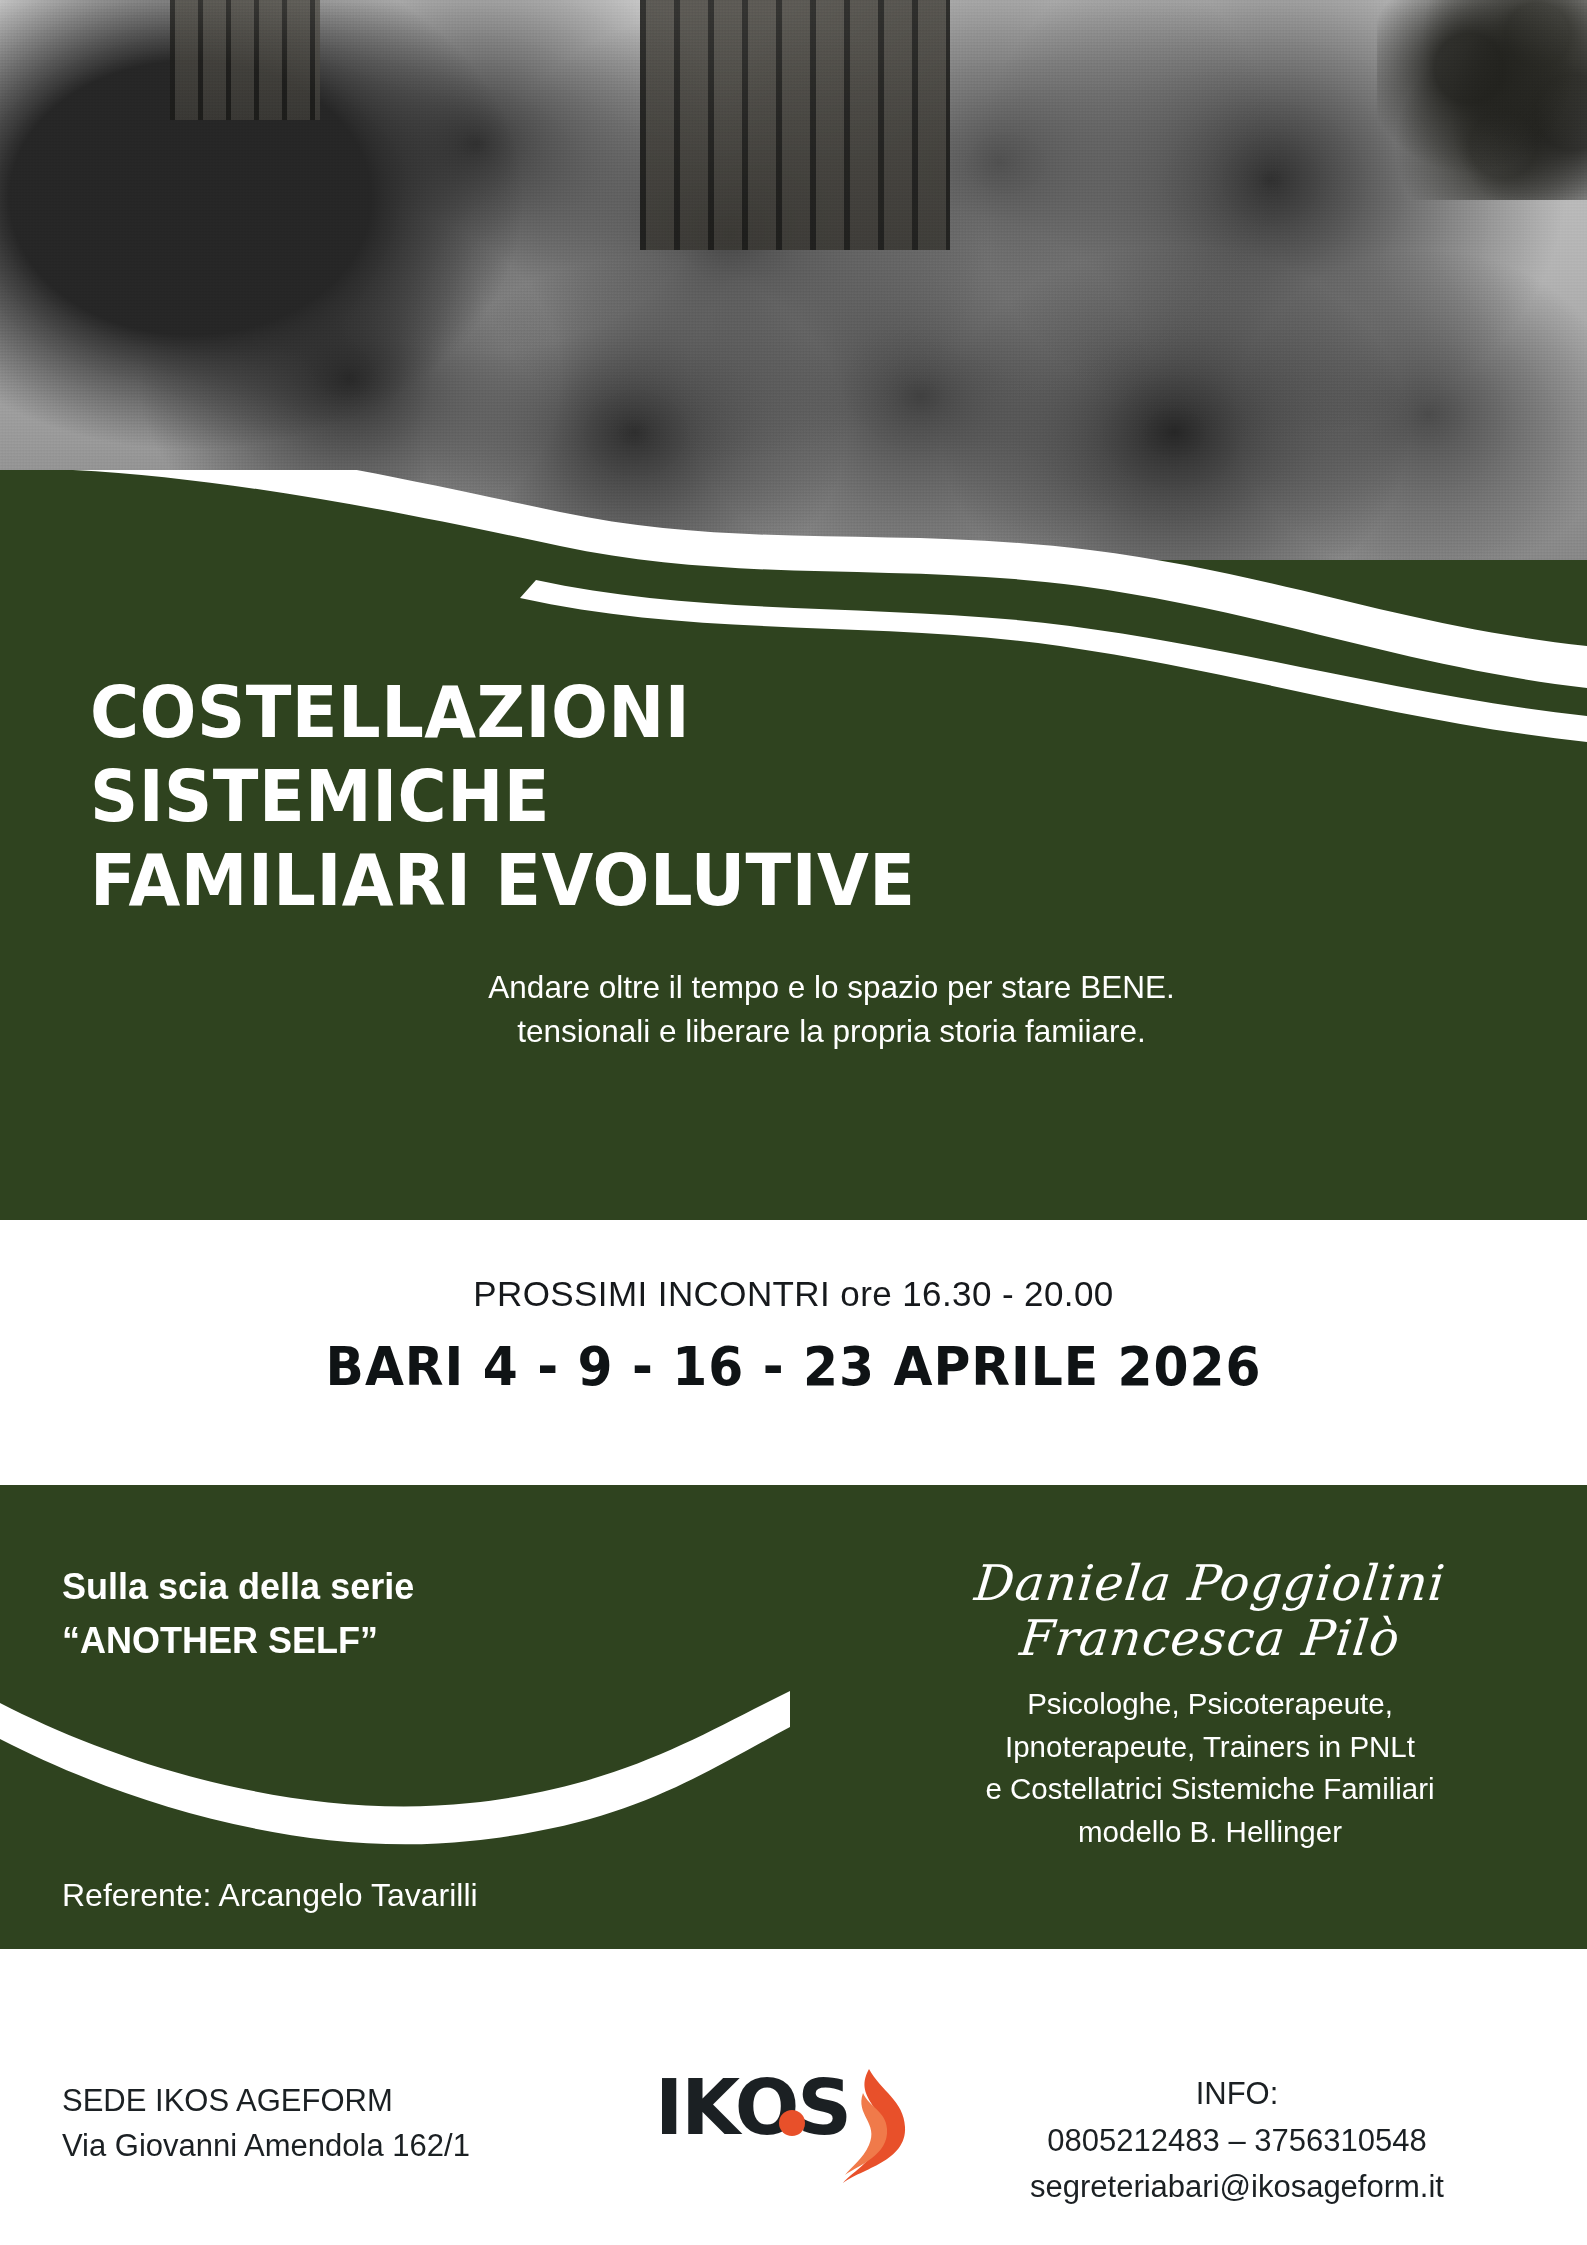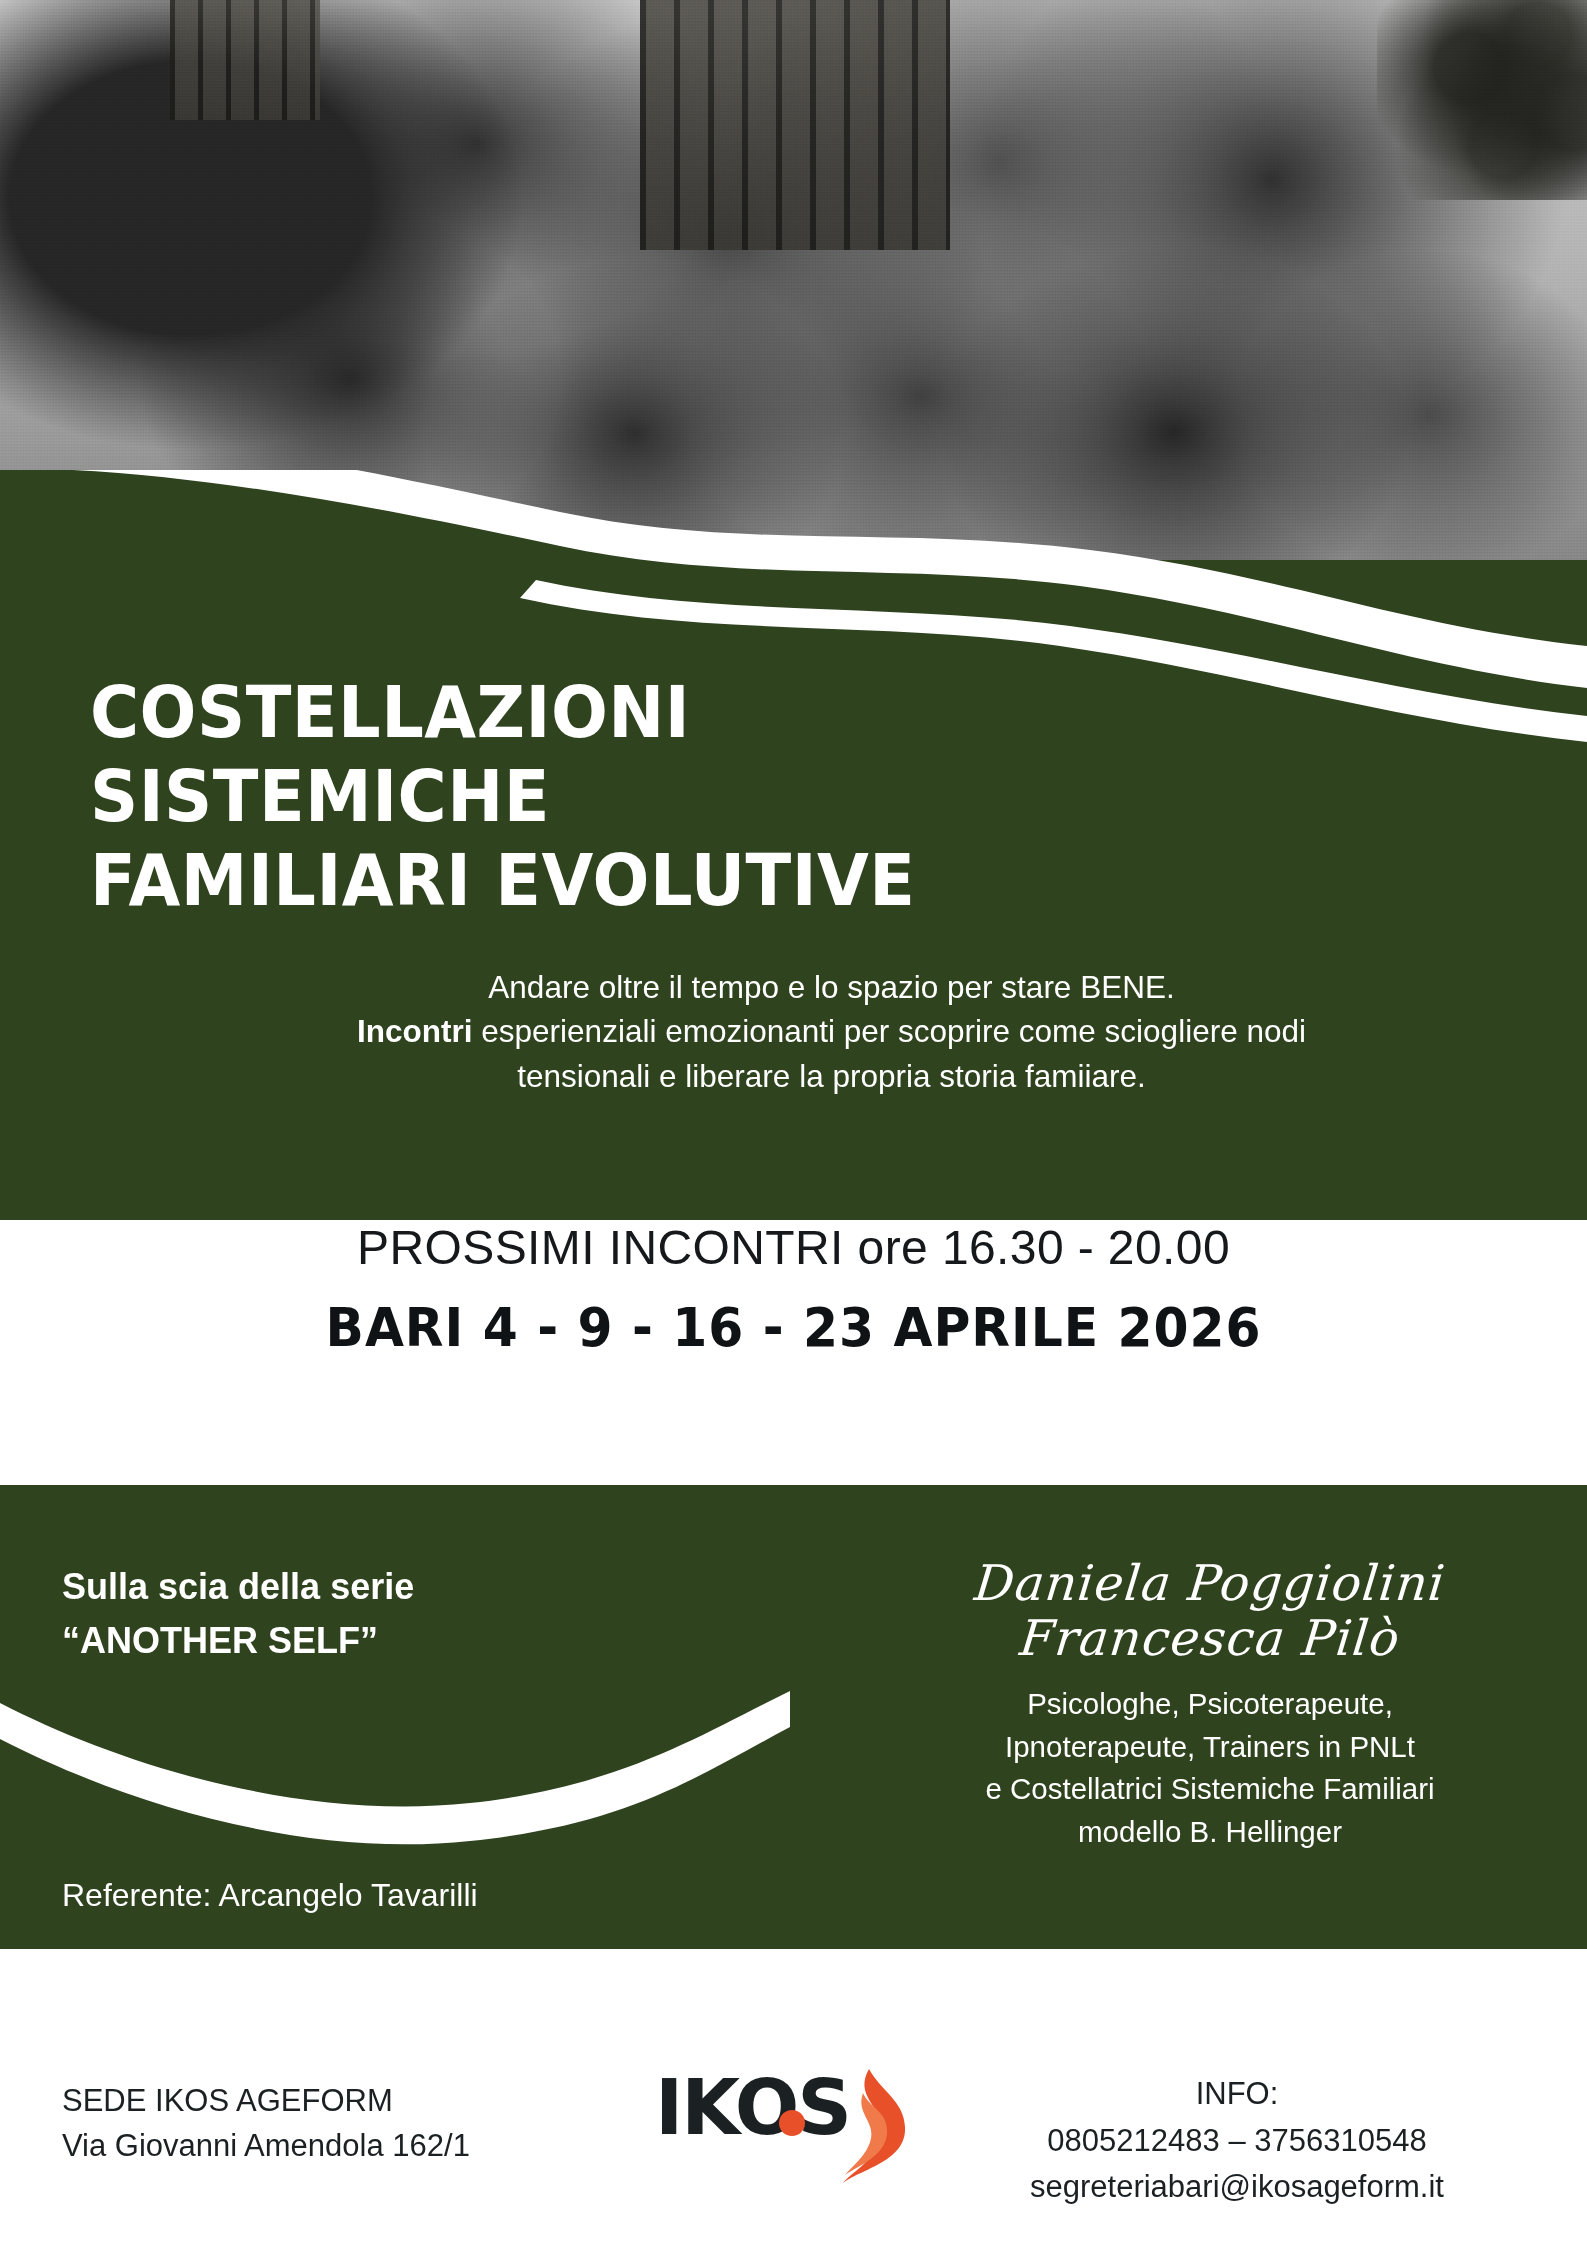--- a/index.html
+++ b/index.html
@@ -132,21 +132,22 @@
   
   .dates-band {
     position: absolute;
     left: 0; top: 1220px;
     width: 1587px; height: 265px;
     background: #ffffff;
     color: #13181b;
     text-align: center;
   }
   .dates-line1 {
-    font-size: 48px;
+    padding-top: 54px;
+    font-size: 35px;
     letter-spacing: .4px;
     color: #16191c;
   }
   .dates-line2 {
     margin-top: 22px;
     font-family: "DejaVu Sans", sans-serif;
     font-weight: bold;
     font-size: 53px;
     letter-spacing: 1px;
     transform: scaleX(.95);
@@ -283,21 +284,20 @@
 </svg>
 
 <div class="hero-content">
   <div class="headline">
     <span class="l2">COSTELLAZIONI</span>
     <span class="l2">SISTEMICHE</span>
     <span class="l2">FAMILIARI EVOLUTIVE</span>
   </div>
   <div class="subhead">
     <div>Andare oltre il tempo e lo spazio per stare BENE.</div>
-    <div><b>I</b><b>ncontri</b><span> esperienziali emozionanti per scoprire come sciogliere nodi</span></div>
     <div>tensionali e liberare la propria storia famiiare.</div>
   </div>
 </div>
 
 <div class="dates-band">
   <div class="dates-line1">PROSSIMI INCONTRI ore 16.30 - 20.00</div>
   <div class="dates-line2">BARI 4 - 9 - 16 - 23 APRILE 2026</div>
 </div>
 
 <div class="panel2">

